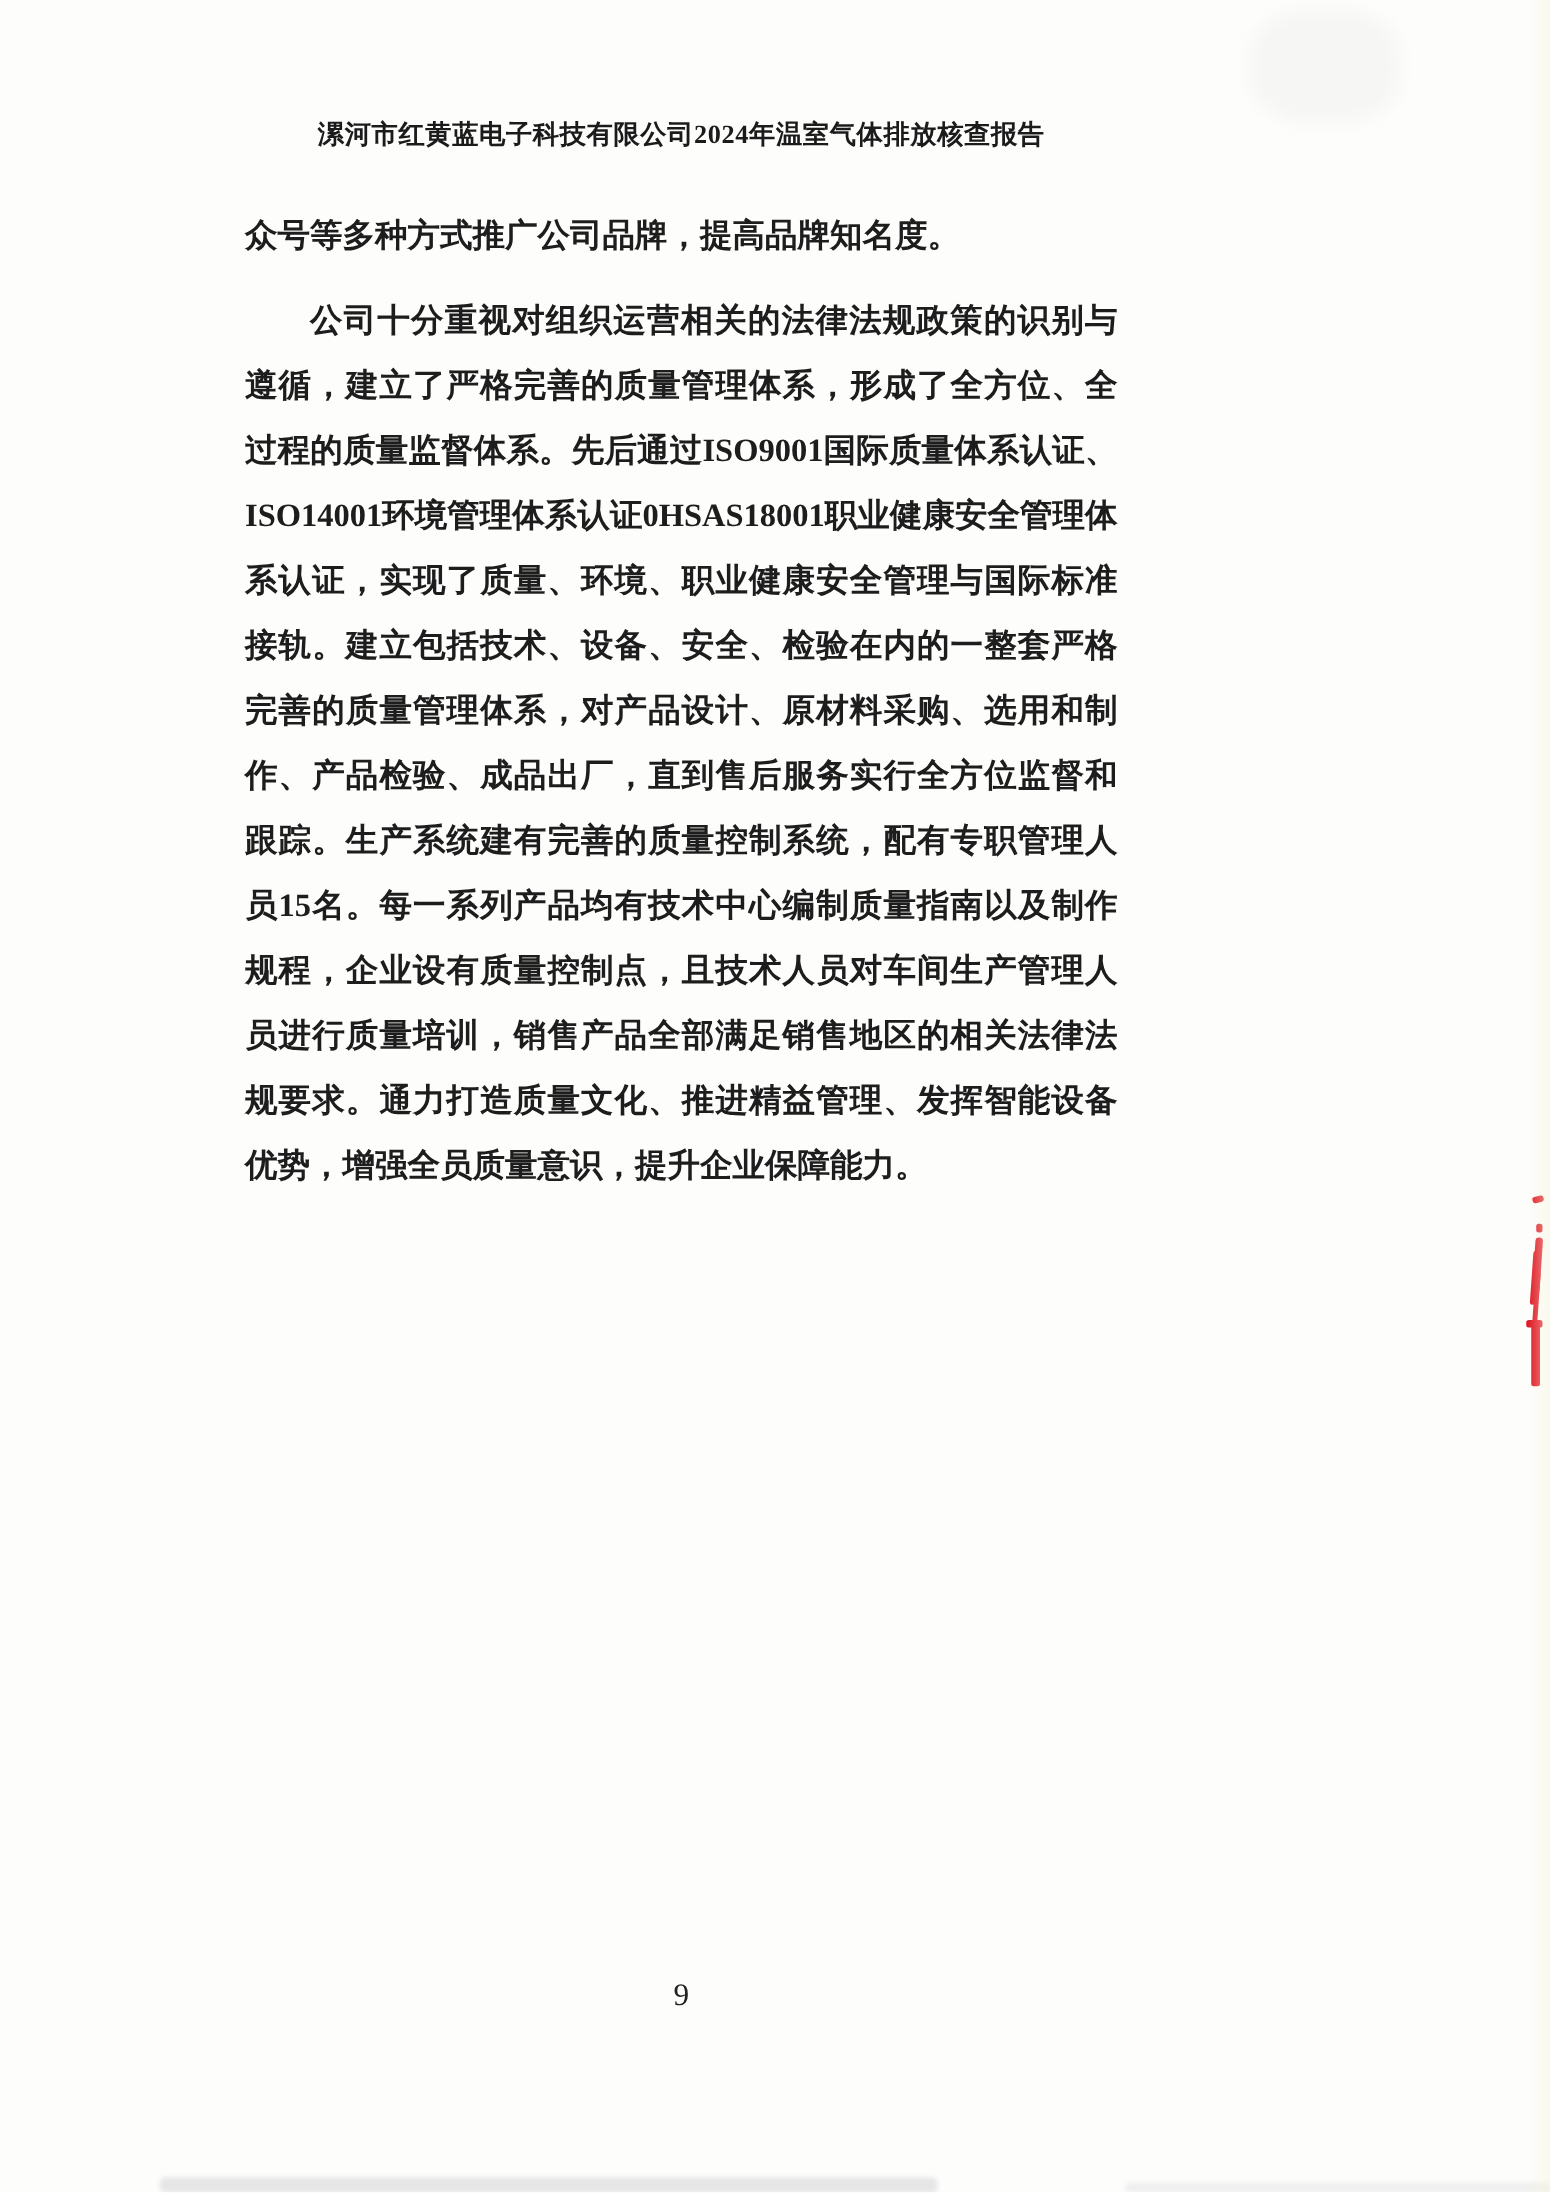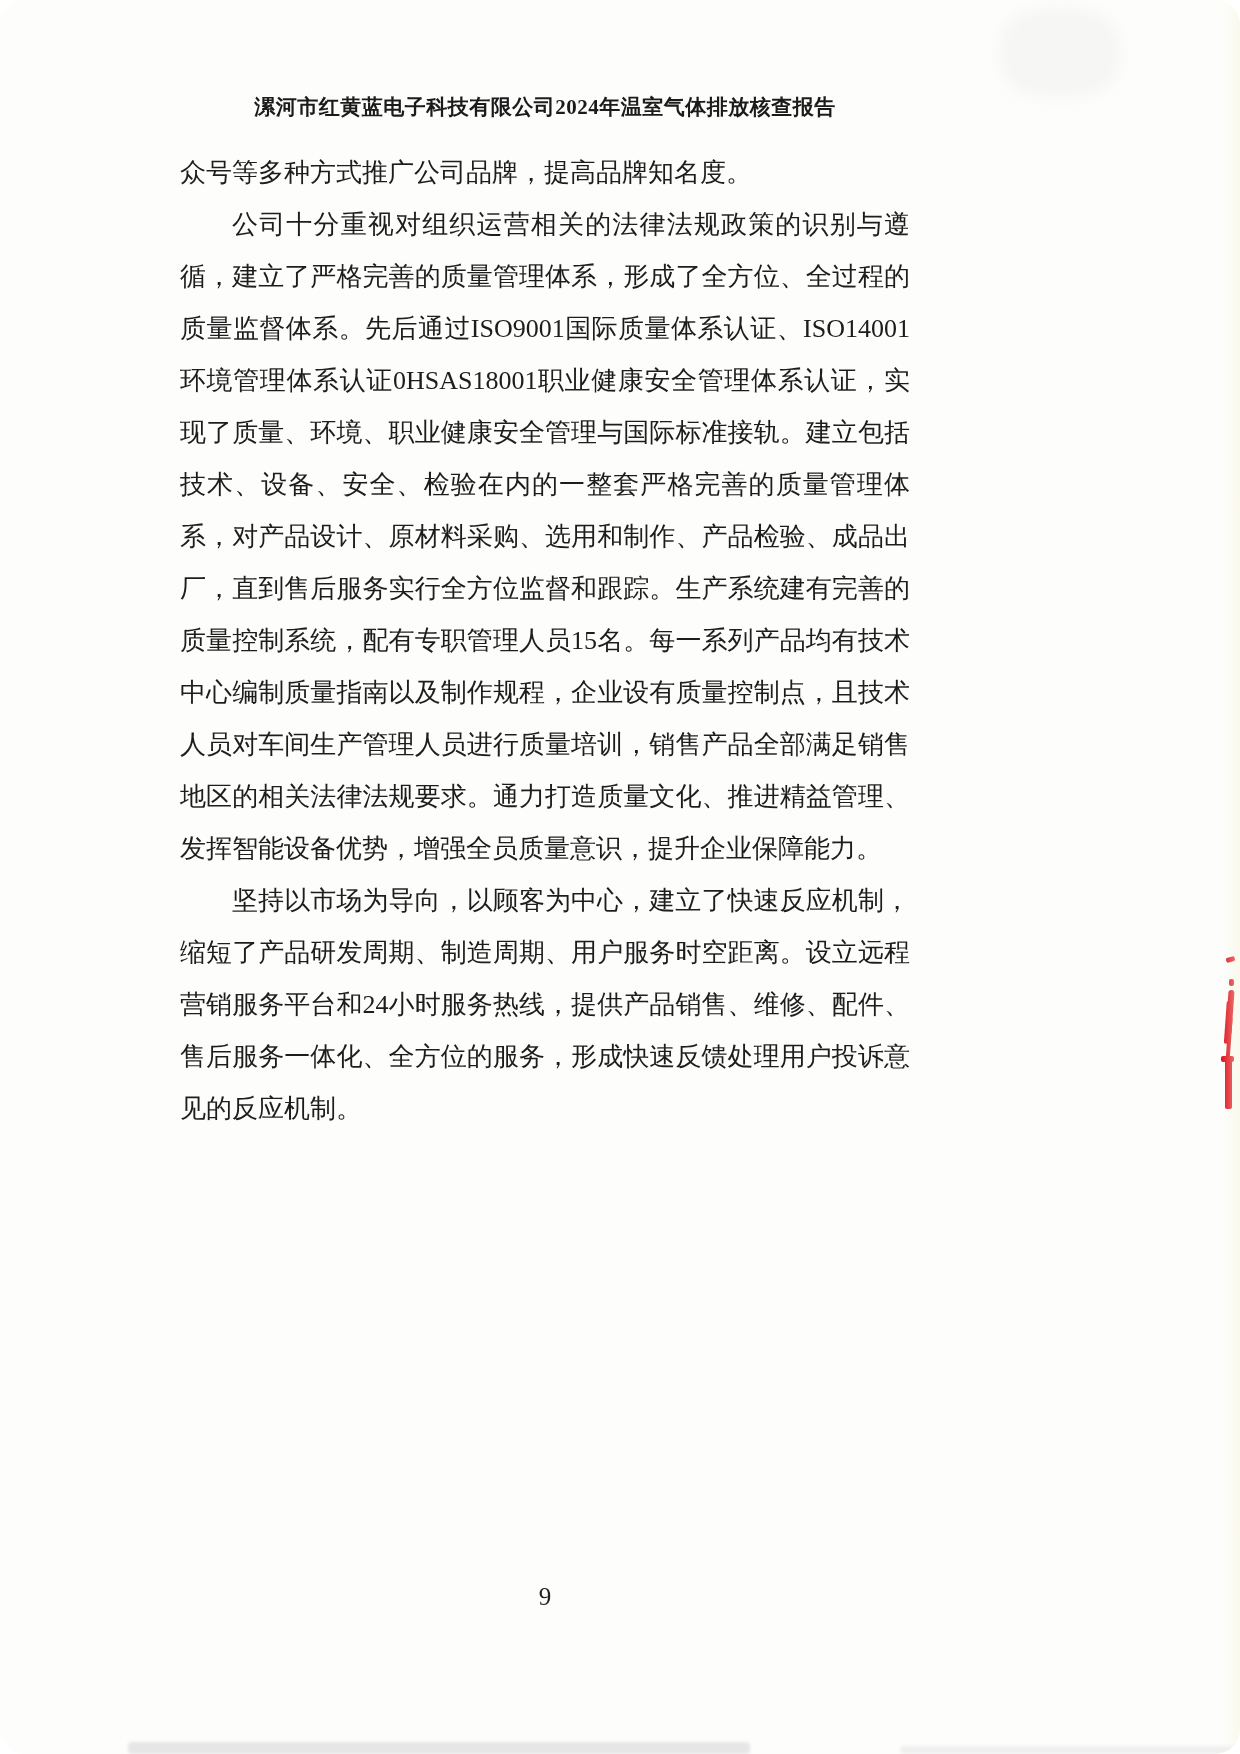--- a/index.html
+++ b/index.html
@@ -3,21 +3,20 @@
 <meta charset="utf-8">
 <style>
   html, body { margin: 0; padding: 0; background: #ffffff; }
   .page {
     position: relative;
     width: 1240px;
     height: 1754px;
     background: #fdfdfc;
     overflow: hidden;
     font-family: "Liberation Serif", serif;
-    border-radius: 25px;
   }
   
   .page::after {
     content: "";
     position: absolute;
     top: 0; right: 0;
     width: 18px; height: 100%;
     background: linear-gradient(to right, rgba(250,250,235,0), rgba(248,246,224,0.55));
     pointer-events: none;
   }
@@ -36,23 +35,24 @@
     position: absolute;
     top: 147px;
     left: 180px;
     width: 730px;
     font-size: 26px;
     line-height: 52px;
     color: #1d1d1d;
     text-align: justify;
   }
   .para {
-    margin: 0;
+    margin: 16px;
     text-align: justify;
     text-align-last: left;
+    font-weight: bold;
   }
   .para.indent { text-indent: 2em; }
   .page-number {
     position: absolute;
     top: 1583px;
     left: 180px;
     width: 730px;
     text-align: center;
     font-size: 25px;
     color: #222222;
@@ -74,21 +74,20 @@
 </head>
 <body>
 
 <div class="page">
 
   <div class="doc-header">漯河市红黄蓝电子科技有限公司2024年温室气体排放核查报告</div>
 
   <div class="doc-body">
     <p class="para">众号等多种方式推广公司品牌，提高品牌知名度。</p>
     <p class="para indent">公司十分重视对组织运营相关的法律法规政策的识别与遵循，建立了严格完善的质量管理体系，形成了全方位、全过程的质量监督体系。先后通过ISO9001国际质量体系认证、ISO14001环境管理体系认证0HSAS18001职业健康安全管理体系认证，实现了质量、环境、职业健康安全管理与国际标准接轨。建立包括技术、设备、安全、检验在内的一整套严格完善的质量管理体系，对产品设计、原材料采购、选用和制作、产品检验、成品出厂，直到售后服务实行全方位监督和跟踪。生产系统建有完善的质量控制系统，配有专职管理人员15名。每一系列产品均有技术中心编制质量指南以及制作规程，企业设有质量控制点，且技术人员对车间生产管理人员进行质量培训，销售产品全部满足销售地区的相关法律法规要求。通力打造质量文化、推进精益管理、发挥智能设备优势，增强全员质量意识，提升企业保障能力。</p>
-    <p class="para indent">坚持以市场为导向，以顾客为中心，建立了快速反应机制，缩短了产品研发周期、制造周期、用户服务时空距离。设立远程营销服务平台和24小时服务热线，提供产品销售、维修、配件、售后服务一体化、全方位的服务，形成快速反馈处理用户投诉意见的反应机制。</p>
   </div>
 
   <div class="page-number">9</div>
 
   <div class="red-mark red-dash"></div>
   <div class="red-mark red-dot"></div>
   <div class="red-mark red-squiggle"></div>
   <div class="red-mark red-bar-cap"></div>
   <div class="red-mark red-bar"></div>
 

